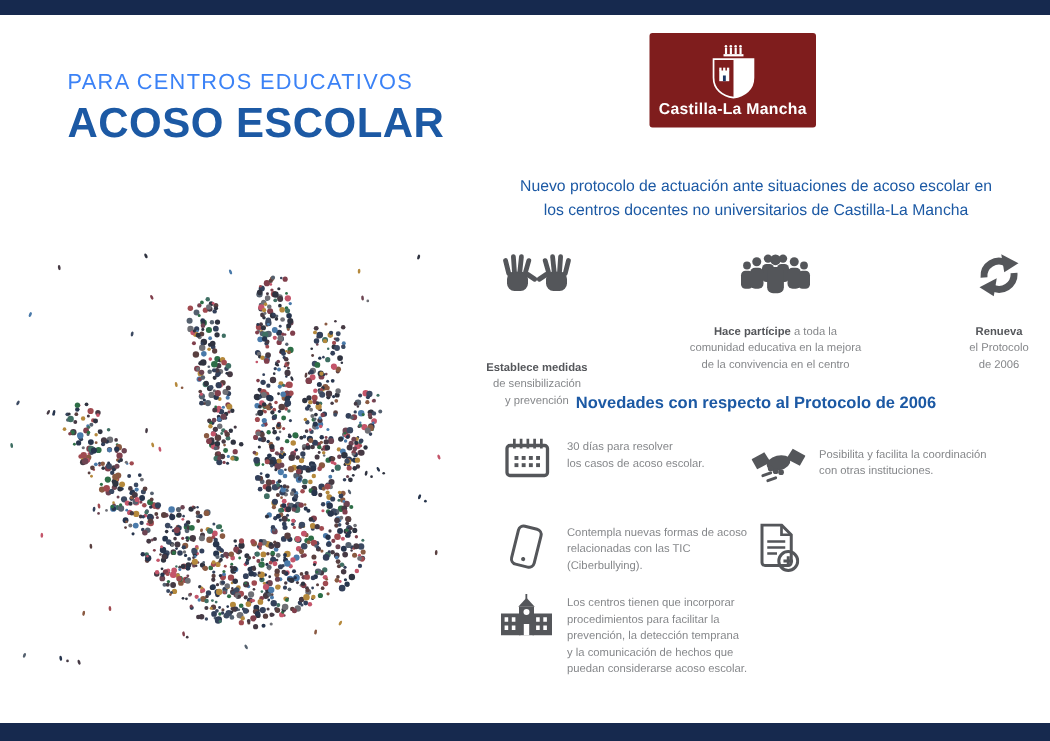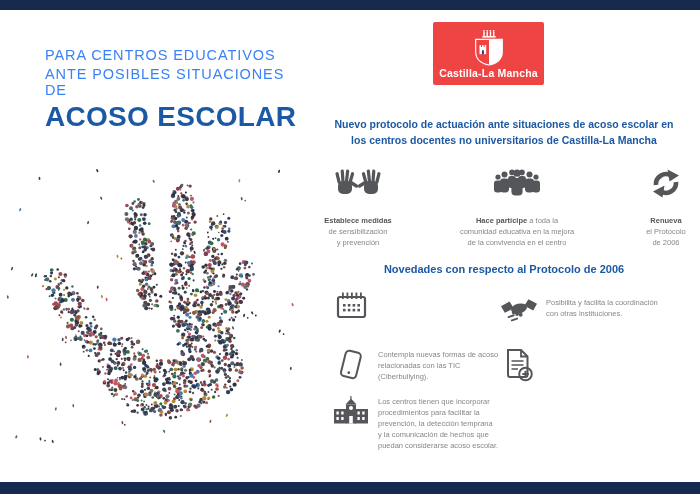--- a/index.html
+++ b/index.html
@@ -11,36 +11,36 @@
 
   
   .title-block{position:absolute;left:45px;top:44px;width:260px;}
   .t1{font-size:22.5px;font-weight:bold;color:#1c59a4;letter-spacing:0.3px;}
   .t2{font-size:14.5px;color:#3b82f6;letter-spacing:0.9px;margin-top:3px;}
   .t4{font-size:28px;font-weight:bold;color:#1c59a4;letter-spacing:0.3px;margin-top:3px;}
 
   .hand-crowd{position:absolute;left:0px;top:158px;width:305px;height:322px;}
 
   
-  .logo{position:absolute;left:433px;top:22px;width:111px;height:63px;background:#ef4444;
+  .logo{position:absolute;left:433px;top:22px;width:111px;height:63px;background:#7f1d1d;
         border-radius:2px;display:flex;flex-direction:column;align-items:center;justify-content:flex-end;}
   .logo .crest{margin-bottom:1px;}
   .logo-text{color:#ffffff;font-size:10.5px;font-weight:bold;letter-spacing:0.2px;margin-bottom:6px;}
 
   .header-text{position:absolute;left:312px;top:117px;width:384px;text-align:center;
-               font-size:10.5px;font-weight:bold;color:#1c59a4;line-height:1.5;white-space:pre-line;}
+               font-size:10.5px;font-weight:normal;color:#1c59a4;line-height:1.5;white-space:pre-line;}
 
   
   .features{position:absolute;left:316px;top:166px;width:382px;display:flex;justify-content:space-between;}
   .feature{display:flex;flex-direction:column;align-items:center;}
   .feature .icon-box{height:34px;display:flex;align-items:center;justify-content:center;}
   .feature .cap{margin-top:5px;text-align:center;font-size:7.5px;color:#85878a;line-height:1.45;white-space:pre-line;}
   .feature .cap b{color:#54565a;display:block;}
   .feature.inline .cap b{display:inline;}
-  .fw1{width:84px;} .fw2{width:86px;} .fw3{width:132px;} .fw4{width:64px;}
+  .fw1{width:84px;gap:24px;} .fw2{width:86px;} .fw3{width:132px;} .fw4{width:64px;}
 
   .novedades-title{position:absolute;left:312px;top:263px;width:384px;text-align:center;
                    font-size:11px;font-weight:bold;color:#1c59a4;}
 
   
   .item{position:absolute;display:flex;align-items:flex-start;}
   .item .icon-box{width:36px;display:flex;justify-content:center;flex-shrink:0;margin-right:9px;}
   .item .txt{font-size:7.5px;color:#85878a;line-height:1.45;white-space:pre-line;padding-top:1px;}
   .iL1{left:333px;top:292px;} .iL2{left:333px;top:349px;} .iL3{left:333px;top:396px;}
   .iR1{left:501px;top:297px;} .iR2{left:501px;top:349px;}
@@ -48,21 +48,20 @@
   svg .st{stroke:#54565a;fill:none;}
   svg .fl{fill:#54565a;}
 </style>
 </head>
 <body>
 
 <div class="bar top"></div>
 
 <div class="title-block">
   <div class="t2">PARA CENTROS EDUCATIVOS</div>
-  <div class="t2">ANTE POSIBLES SITUACIONES DE</div>
   <div class="t4">ACOSO ESCOLAR</div>
 </div>
 
 <svg id="hand-crowd" class="hand-crowd" viewBox="0 0 305 322">
     <circle cx="172.2" cy="130.3" r="1.99" fill="#a04a50"></circle>
     <circle cx="78.5" cy="148.7" r="1.18" fill="#8a5a42"></circle>
     <circle cx="230.4" cy="136.0" r="1.15" fill="#4a7aaa"></circle>
     <circle cx="191.1" cy="168.5" r="0.81" fill="#2f3340"></circle>
     <circle cx="147.3" cy="215.1" r="1.25" fill="#2f3340"></circle>
     <circle cx="93.9" cy="176.7" r="1.09" fill="#803f4c"></circle>
@@ -1728,20 +1727,22 @@
           <rect x="11.8" y="12" width="2.6" height="2.6"></rect>
         <rect x="16.6" y="12" width="2.6" height="2.6"></rect>
           <rect x="21.4" y="12" width="2.6" height="2.6"></rect>
         <rect x="7" y="16.8" width="2.6" height="2.6"></rect>
           <rect x="11.8" y="16.8" width="2.6" height="2.6"></rect>
         <rect x="16.6" y="16.8" width="2.6" height="2.6"></rect>
           <rect x="21.4" y="16.8" width="2.6" height="2.6"></rect>
       </g>
     </svg>
   </div>
+  <div class="txt">30 días para resolver
+los casos de acoso escolar.</div>
 </div>
 
 <div class="item iL2">
   <div class="icon-box">
     <svg width="28" height="32" viewBox="0 0 28 32">
       <g transform="rotate(14 14 16)">
         <rect x="6" y="2.5" width="15.5" height="26" rx="3.6" class="st" stroke-width="2"></rect>
         <circle cx="13.7" cy="24" r="1.4" class="fl"></circle>
       </g>
     </svg>

